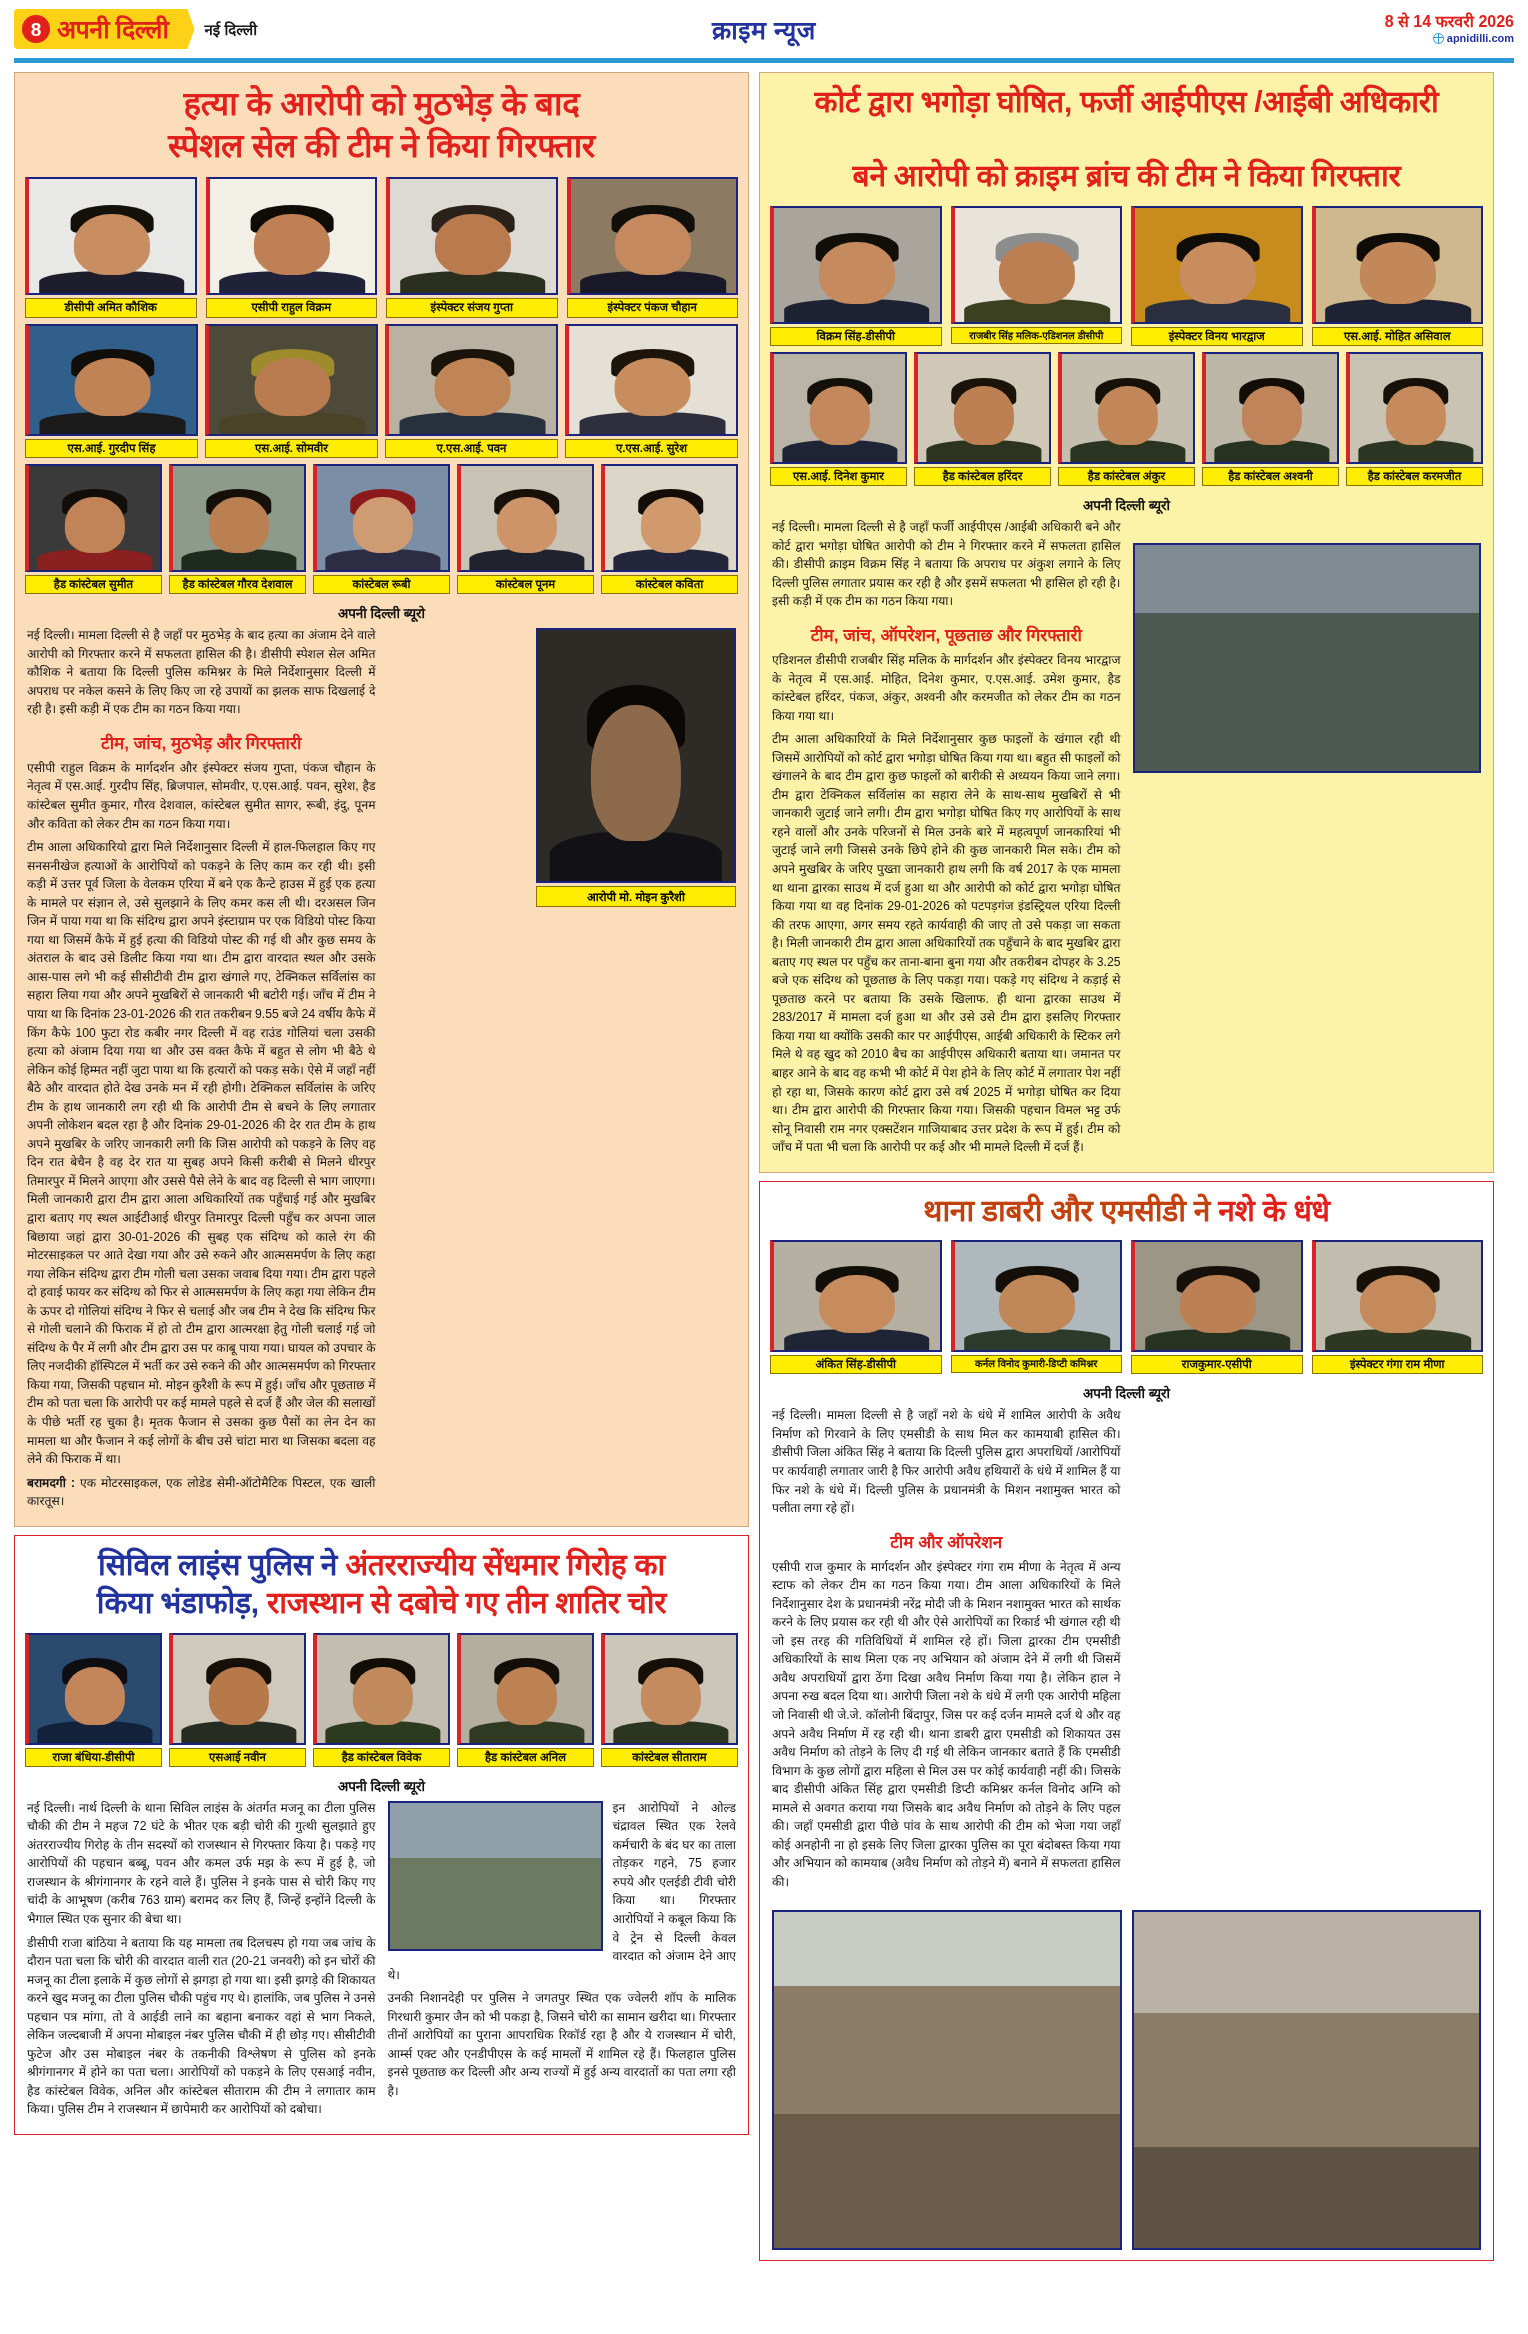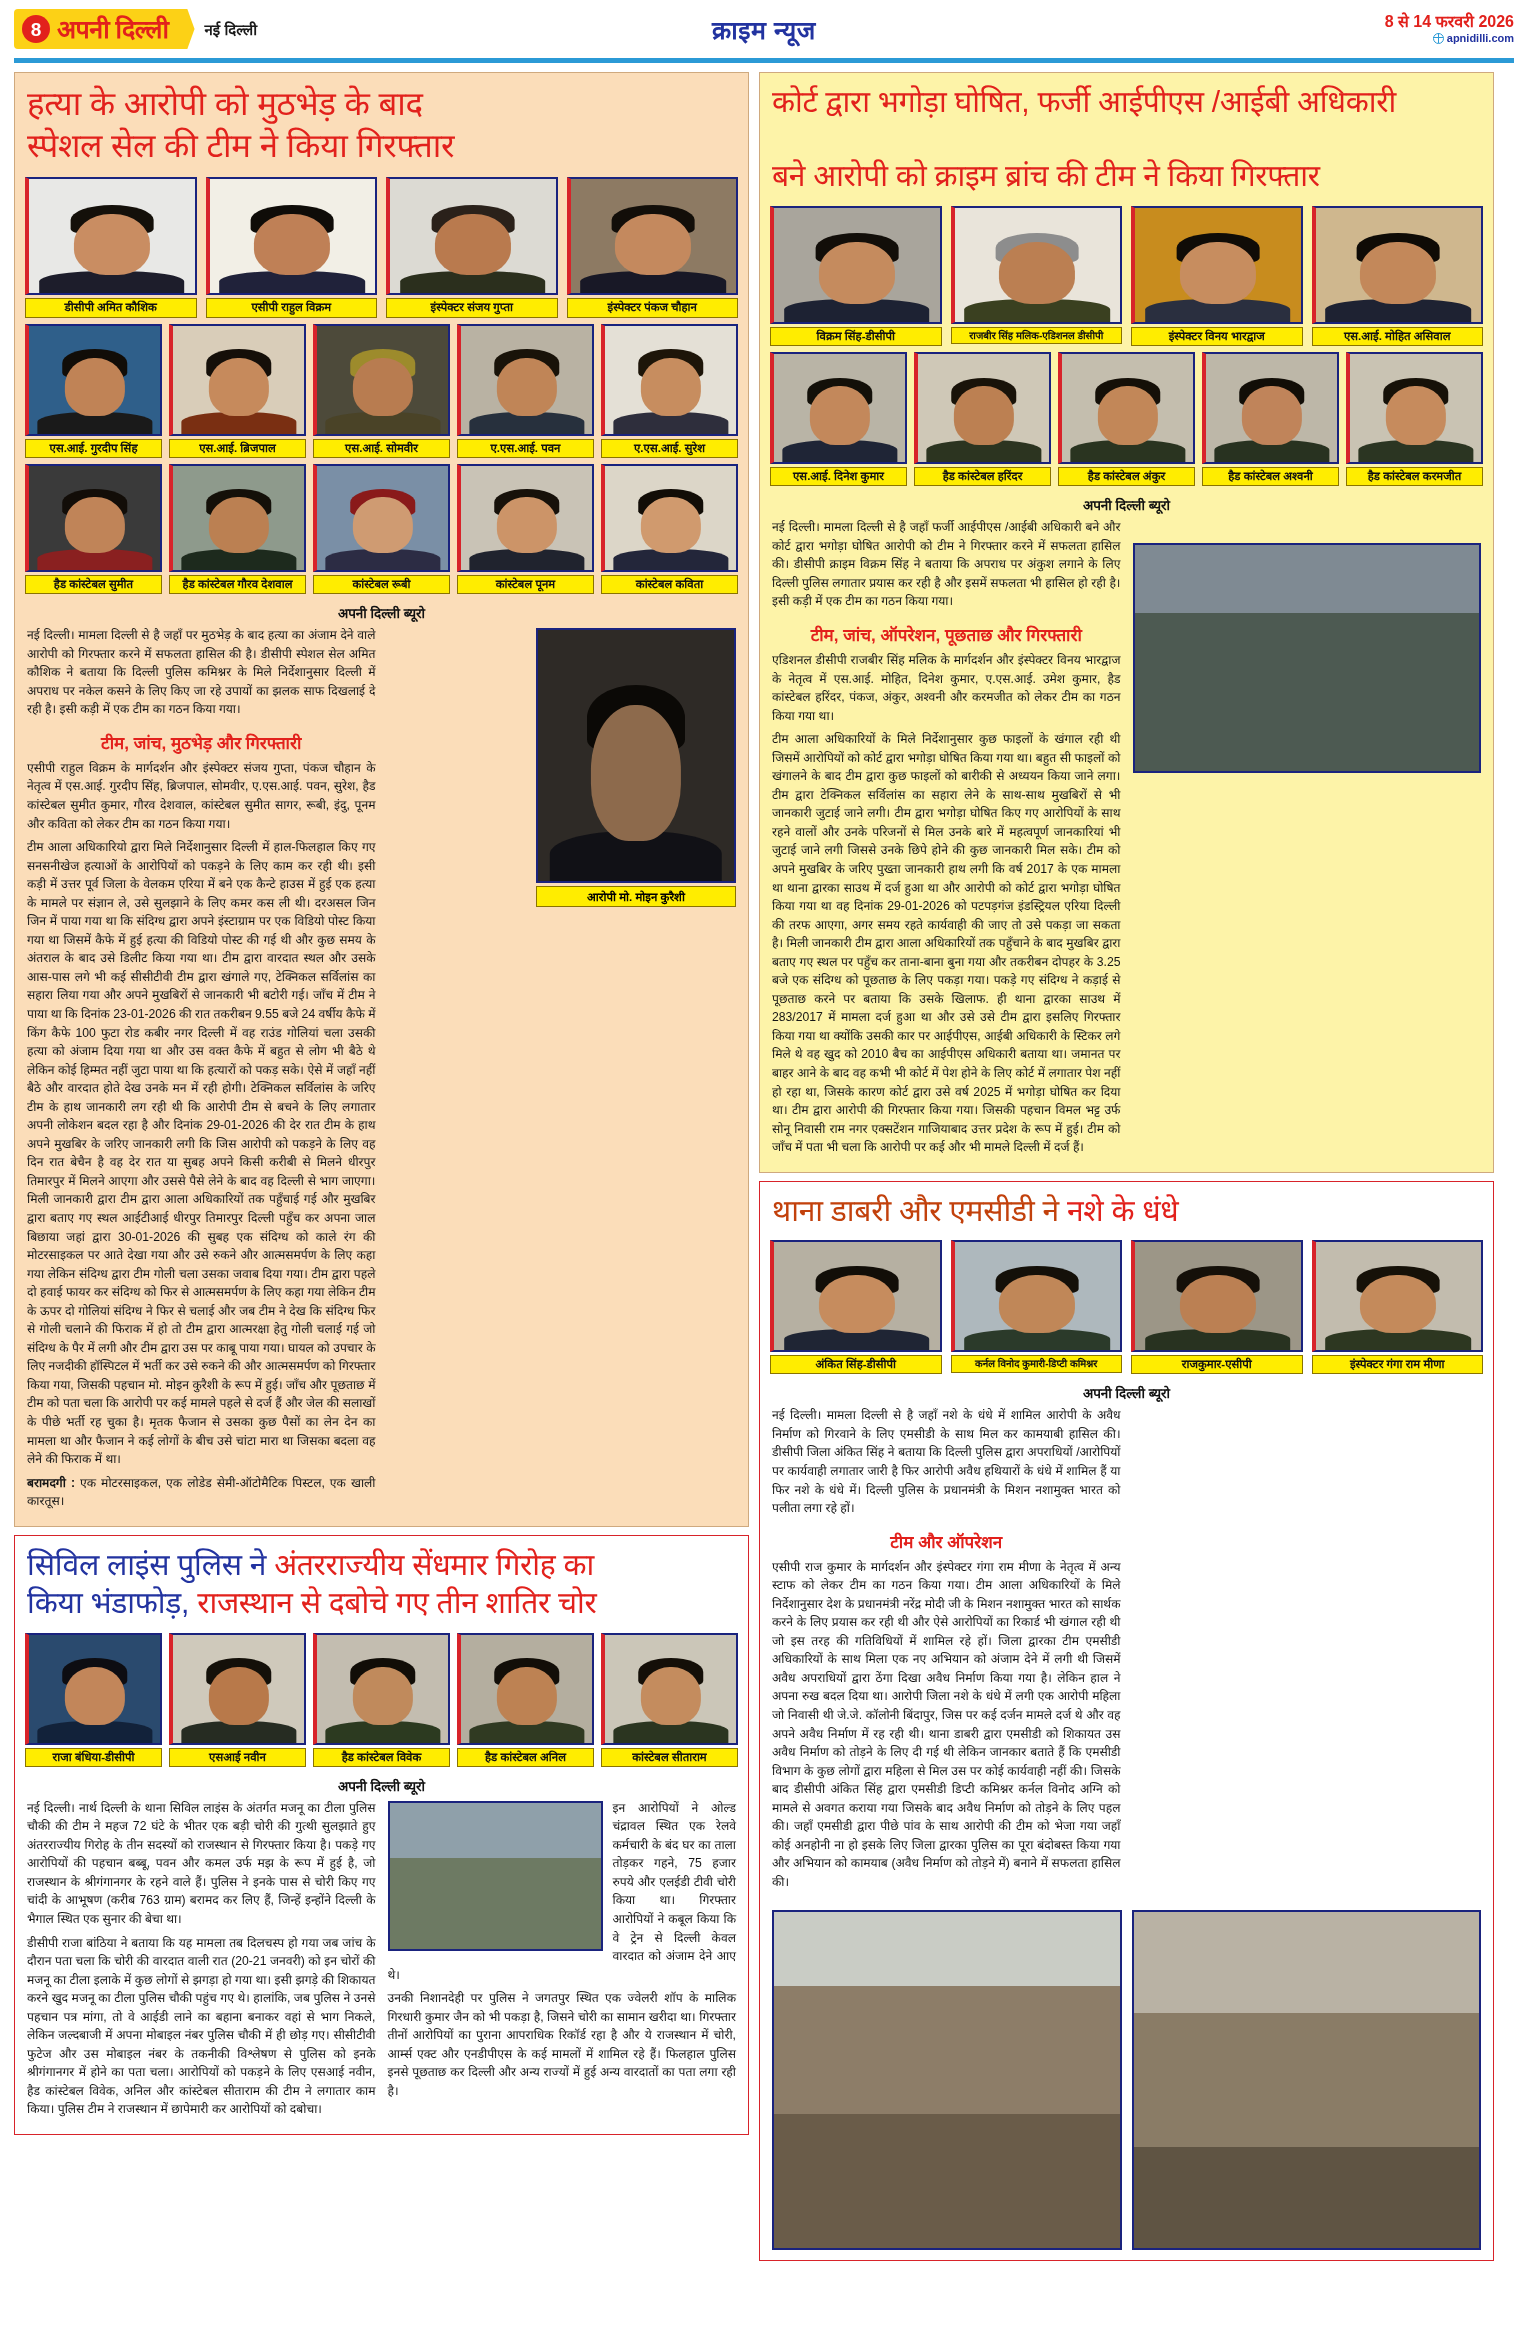--- a/index.html
+++ b/index.html
@@ -74,21 +74,22 @@
   .col-left { width: 735px; display:flex; flex-direction:column; gap:8px; }
   .col-right { width: 735px; display:flex; flex-direction:column; gap:8px; }
 
   
   .art { border:1px solid #cfa97e; position:relative; }
   .bg-peach { background:#fbddb9; }
   .bg-yellow { background:#fdf3a8; }
   .bg-white { background:#ffffff; border-color:#d8232a; }
 
   .headline {
-    font-weight:normal;
+    text-align:center;
+    font-weight:bold;
     color:#e2211c;
     line-height:1.28;
     padding: 10px 12px 8px;
     font-size: 33px;
     letter-spacing: -0.3px;
   }
   .headline.small { font-size: 30px; }
   .headline .blue { color:#2233a0; }
   .headline .black { color:#c2410c; }
 
@@ -275,31 +276,20 @@
                   <div class="body" style="background:#1a1a1a"></div>
                   <div class="hair" style="background:#110d08"></div>
                   <div class="head" style="background:#c08356"></div>
                 </div>
             </div>
             <div class="cap">एस.आई. गुरदीप सिंह</div>
           </div>
           <div class="pcell">
             <div class="pframe h2">
               <div class="face">
-                  <div class="bgc" style="background:#d9cdb9"></div>
-                  <div class="body" style="background:#7a2f12"></div>
-                  <div class="hair" style="background:#150f09"></div>
-                  <div class="head" style="background:#c68a5c"></div>
-                </div>
-            </div>
-            <div class="cap">एस.आई. ब्रिजपाल</div>
-          </div>
-          <div class="pcell">
-            <div class="pframe h2">
-              <div class="face">
                   <div class="bgc" style="background:#4d4a3a"></div>
                   <div class="body" style="background:#4a4327"></div>
                   <div class="hair" style="background:#9d8b2c"></div>
                   <div class="head" style="background:#b87c50"></div>
                 </div>
             </div>
             <div class="cap">एस.आई. सोमवीर</div>
           </div>
           <div class="pcell">
             <div class="pframe h2">

